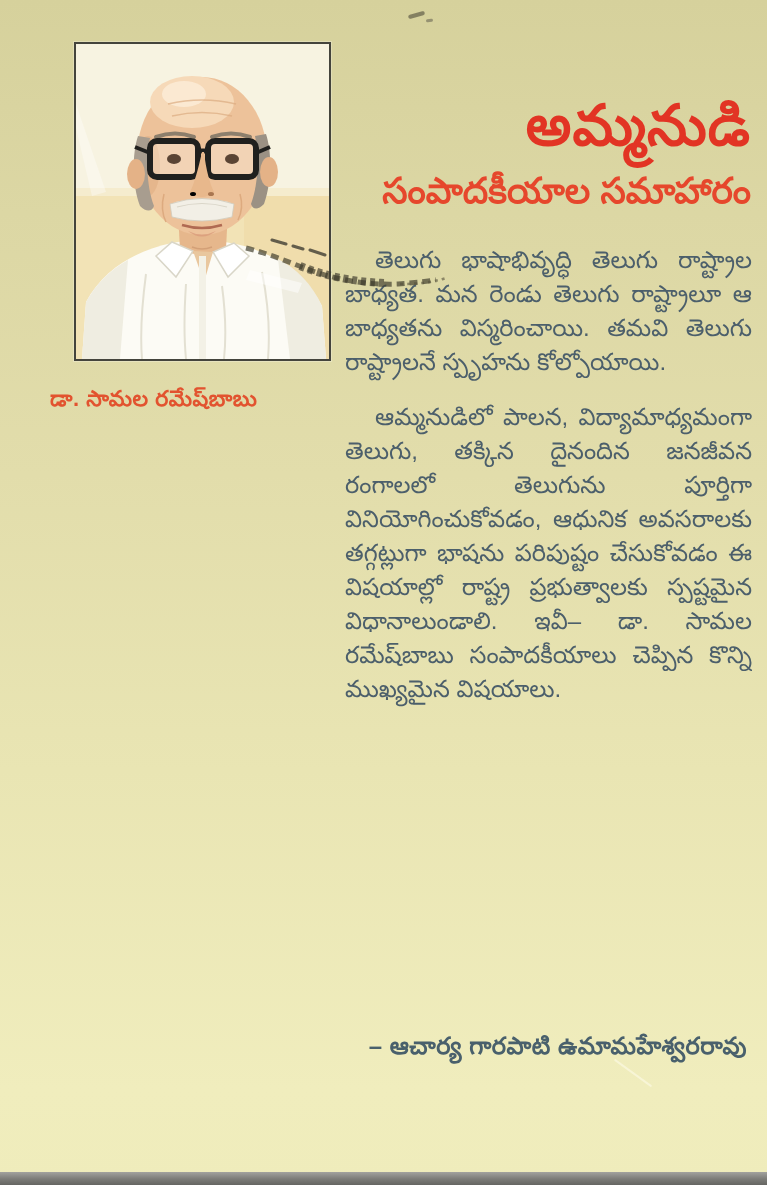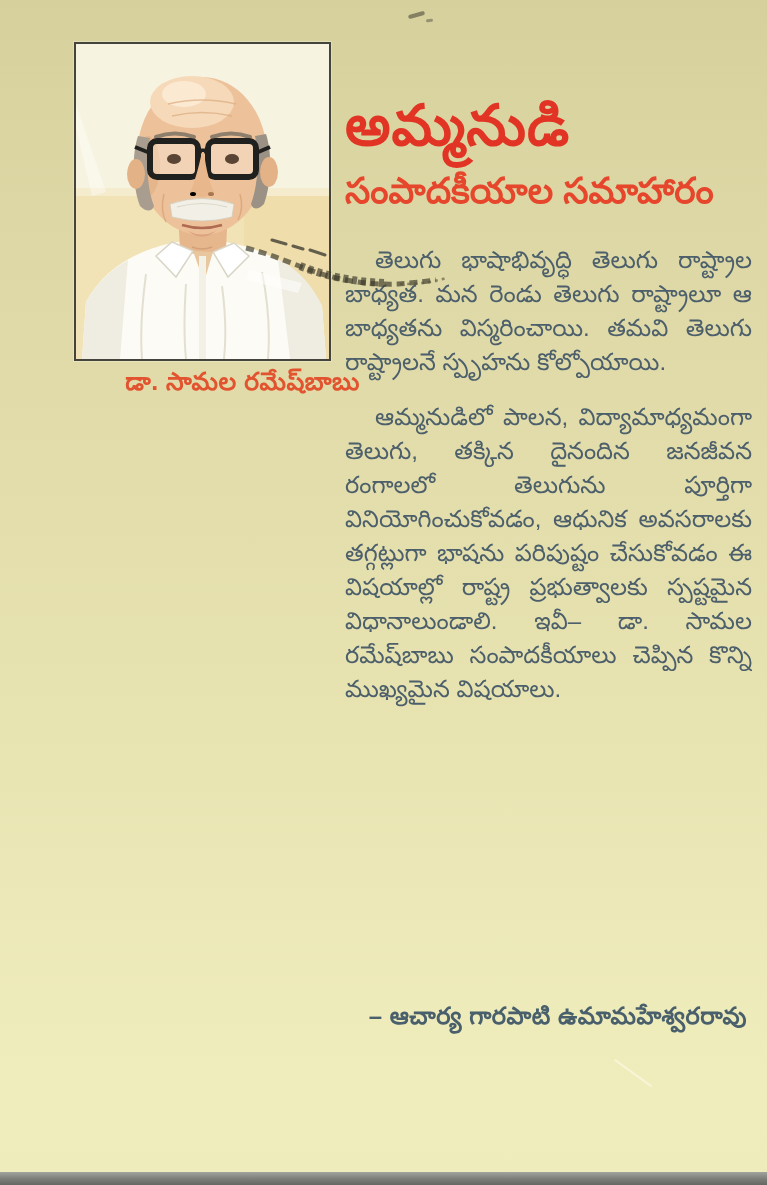--- a/index.html
+++ b/index.html
@@ -14,44 +14,44 @@
   }
   
   .photo-frame{
     position:absolute;left:74px;top:42px;width:257px;height:319px;
     border:2px solid #44443c;box-sizing:border-box;background:#f7f3e1;
     box-shadow:0 0 0 1px rgba(255,255,255,.25);
   }
   .photo-frame svg{display:block;width:100%;height:100%;}
   
   .photo-caption{
-    position:absolute;left:50px;top:367px;width:310px;
-    text-align:right;font-size:25px;font-weight:600;
+    position:absolute;left:50px;top:386px;width:310px;
+    text-align:left;font-size:22px;font-weight:600;
     color:#e2532f;letter-spacing:.5px;
   }
   
-  .title-block{position:absolute;left:345px;top:94px;width:406px;text-align:left;}
+  .title-block{position:absolute;left:345px;top:94px;width:406px;text-align:right;}
   .book-title{
     font-size:57px;line-height:62px;font-weight:800;
     color:#e23424;letter-spacing:1px;margin:0;
   }
   .book-subtitle{
     font-size:36px;line-height:42px;font-weight:700;
     color:#e6472c;margin:14px 0 0 0;
   }
   
   .body-text{
     position:absolute;left:345px;top:243px;width:407px;height:752px;
     overflow:hidden;
     color:#4c5f6b;font-size:24px;line-height:34px;
     text-align:justify;
   }
   .body-text p{margin:0 0 21px 0;text-indent:30px;}
   .signature{
-    position:absolute;top:1002px;right:20px;
+    position:absolute;top:1032px;right:20px;
     color:#49606c;font-size:24px;font-weight:600;letter-spacing:.5px;
   }
   
   .scribble{position:absolute;left:240px;top:240px;width:210px;height:60px;pointer-events:none;}
   .ink-smudge{
     position:absolute;left:408px;top:13px;width:17px;height:4px;
     background:#6f6b52;border-radius:2px;transform:rotate(-16deg);opacity:.8;
   }
   .ink-smudge-2{
     position:absolute;left:426px;top:19px;width:7px;height:3px;

